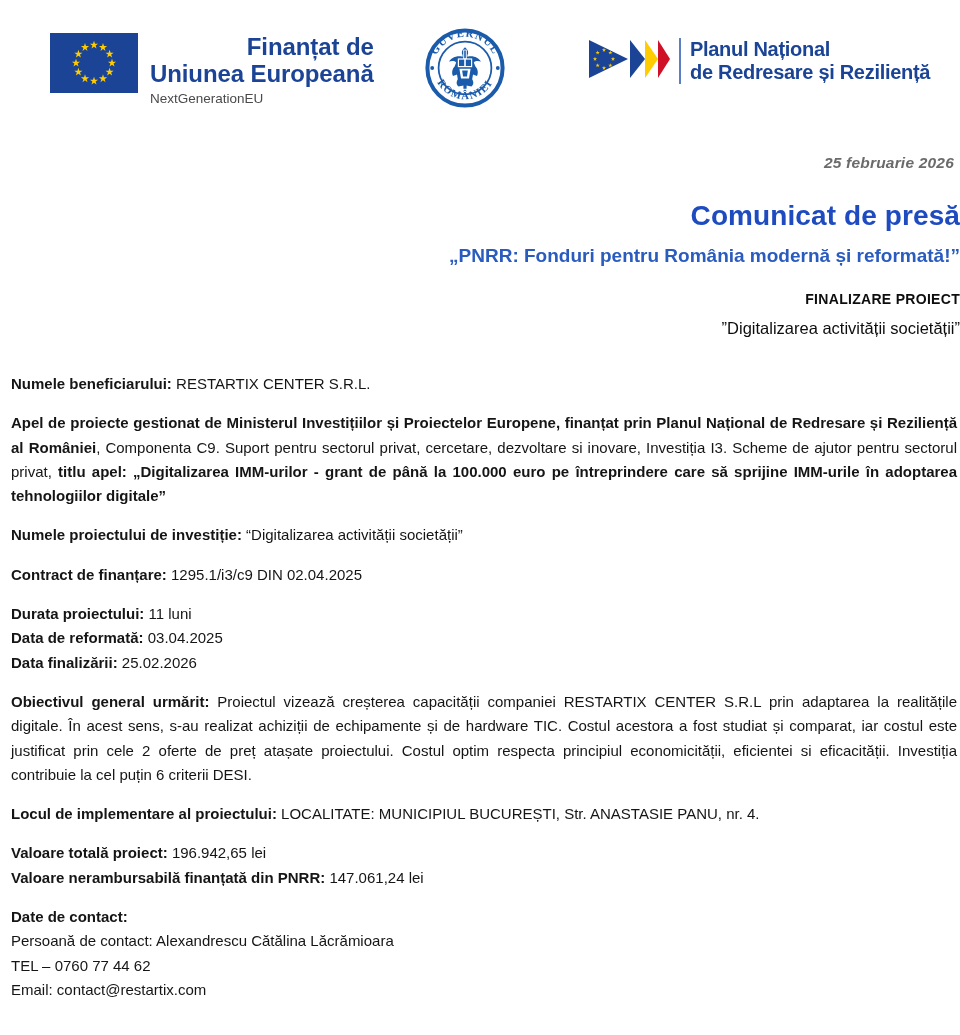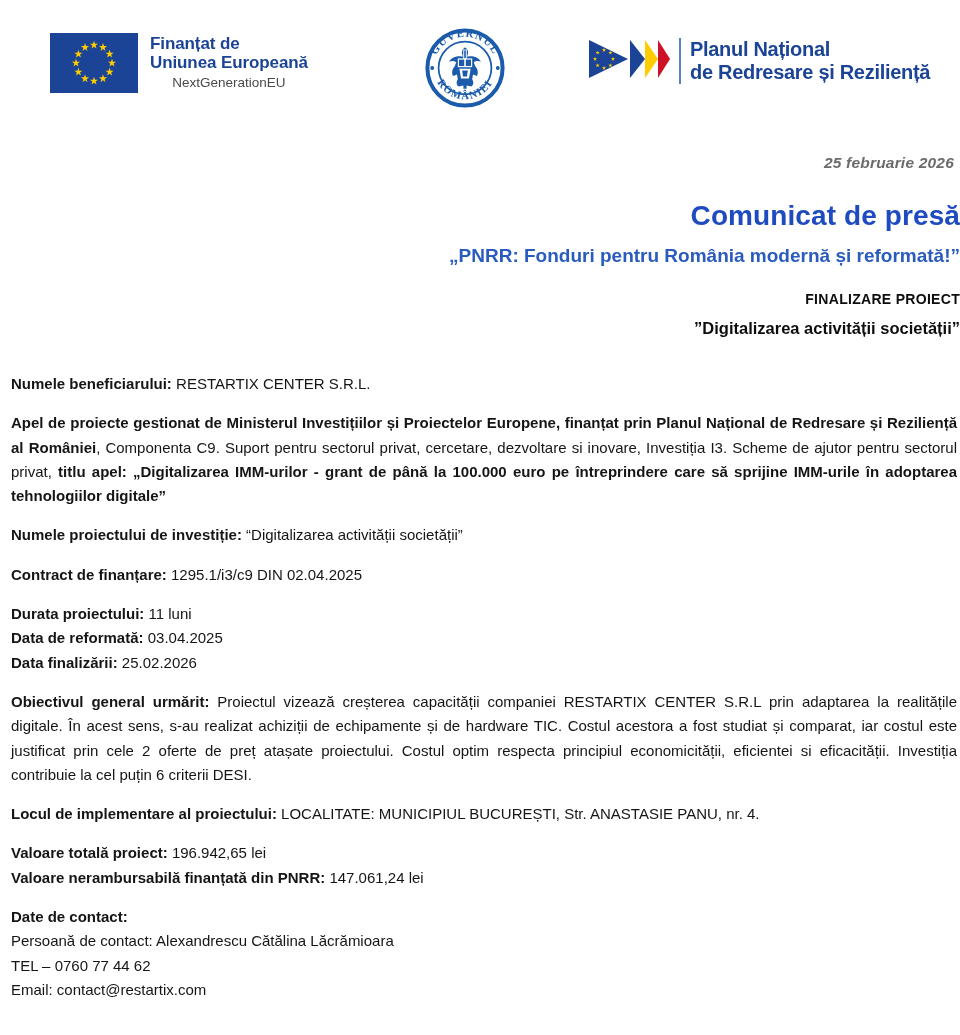--- a/index.html
+++ b/index.html
@@ -49,32 +49,32 @@
     position: absolute;
     left: 0; top: 0;
     width: 88px; height: 60px;
   }
   .eu-text {
     margin-left: 12px;
     line-height: 1.12;
     padding-top: 1px;
   }
   .eu-text .l1, .eu-text .l2 {
-    font-size: 17px;
+    font-size: 24px;
     font-weight: bold;
     color: #1b4496;
     letter-spacing: -0.1px;
     white-space: nowrap;
+    text-align: right;
   }
   .eu-text .l3 {
     font-size: 13.5px;
     color: #4a4a4a;
     margin-top: 3px;
     white-space: nowrap;
-    text-align: center;
   }
 
   
   .gov-logo {
     position: absolute;
     left: 425px;
     top: 28px;
     width: 80px;
     height: 80px;
   }
@@ -138,21 +138,21 @@
   }
   .title-section {
     font-size: 14px;
     font-weight: bold;
     color: #0d0d0d;
     margin-top: 24px;
     letter-spacing: 0.3px;
   }
   .title-project {
     font-size: 16.5px;
-    font-weight: bold;
+    font-weight: normal;
     color: #0d0d0d;
     margin-top: 12px;
   }
 
   
   .body-content {
     position: absolute;
     top: 372px;
     left: 3px;
     width: 954px;

